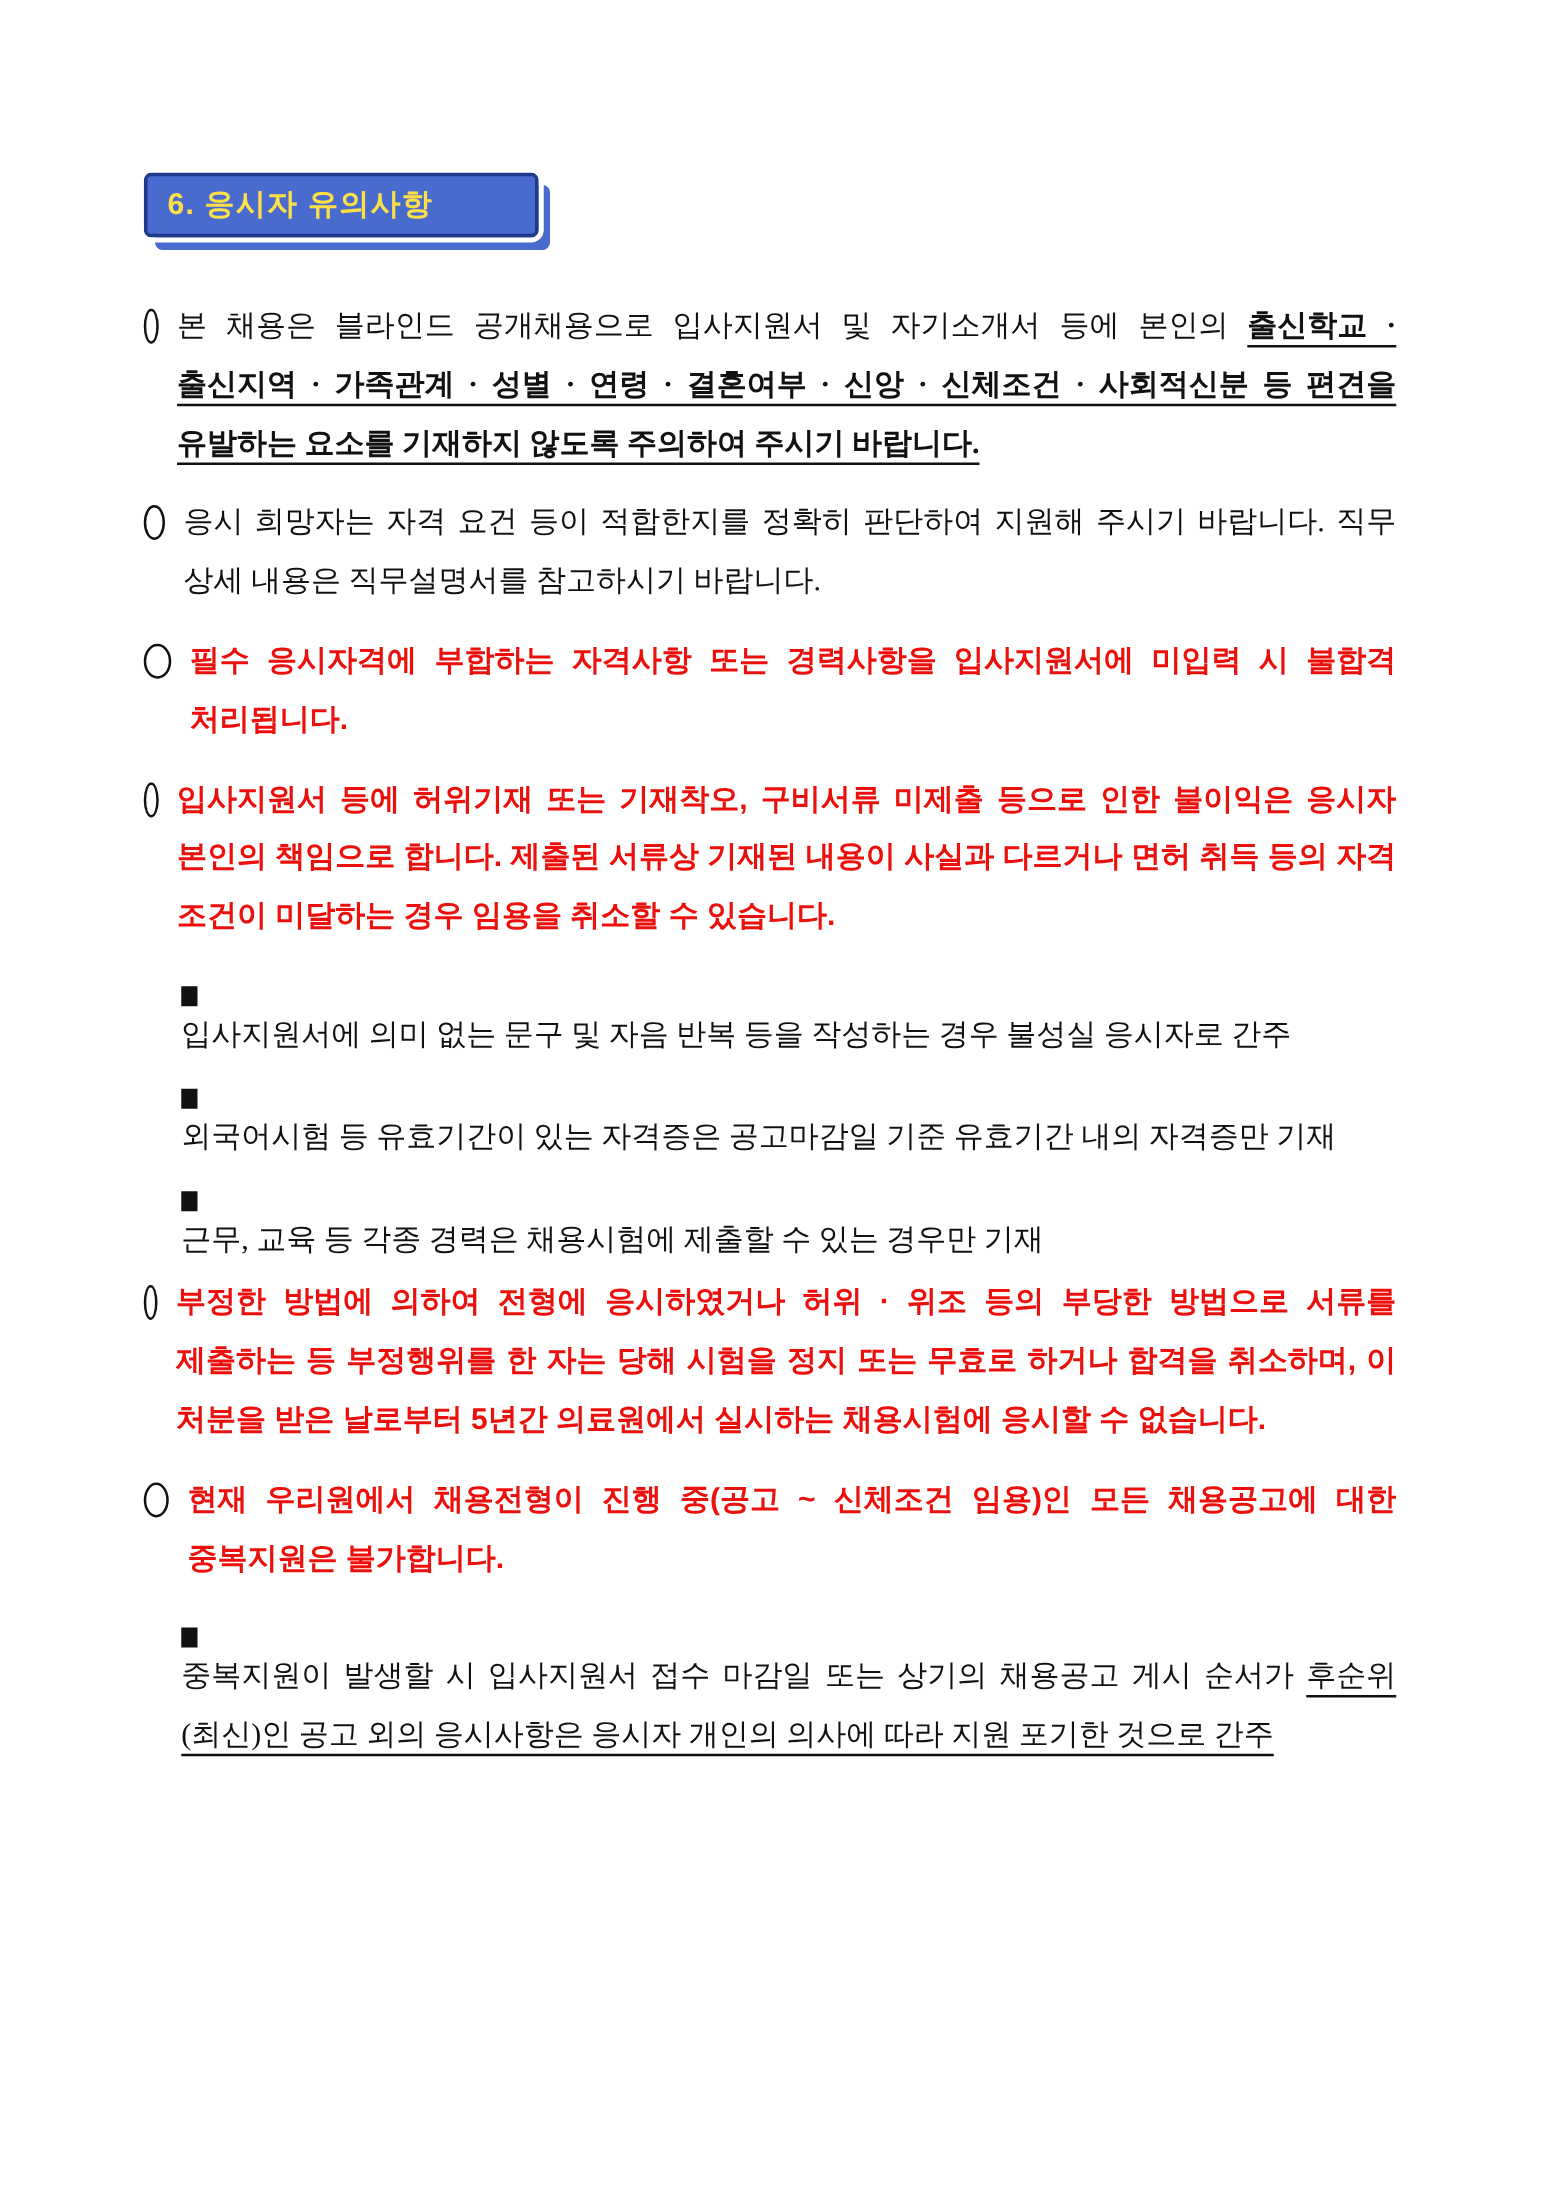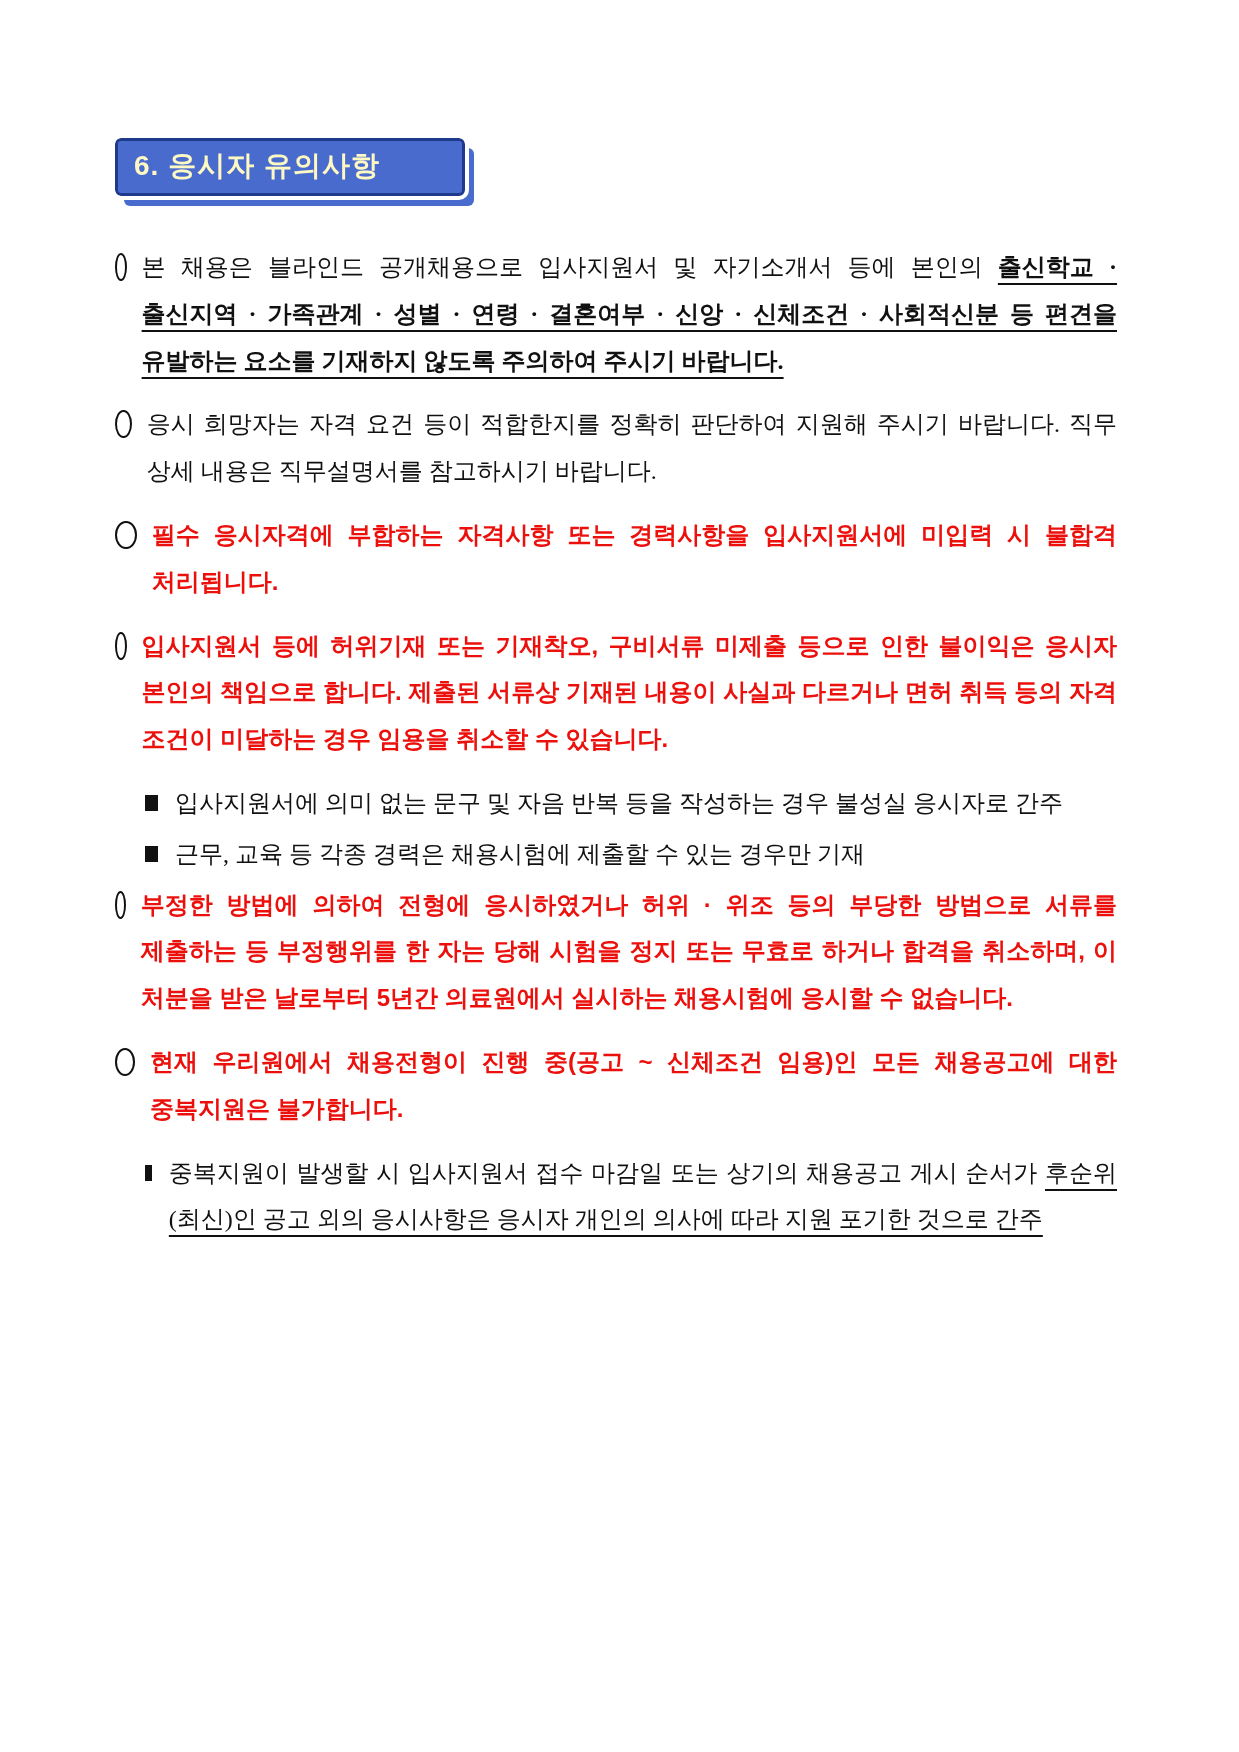--- a/index.html
+++ b/index.html
@@ -37,35 +37,36 @@
     position: relative;
     background: #4a6bce;
     border: 3px solid #1e3a8c;
     outline: 4px solid #ffffff;
     border-radius: 6px;
     padding: 6px 82px 8px 16px;
   }
   .title-box span {
     font-family: "Liberation Sans", "DejaVu Sans", sans-serif;
     font-weight: bold;
-    font-size: 28px;
-    color: #fef9c3;
+    font-size: 24px;
+    color: #fde047;
     letter-spacing: 1px;
     white-space: nowrap;
   }
   
   .notice-list { width: 100%; }
   .item {
     display: flex;
     align-items: flex-start;
     margin-bottom: 17px;
   }
   .item.sub {
     padding-left: 30px;
     margin-bottom: 4px;
+    flex-direction: column;
   }
   .circle {
     width: 23px;
     height: 28px;
     border: 2.5px solid #111111;
     border-radius: 50%;
     margin-top: 9px;
     margin-right: 15px;
     box-sizing: border-box;
   }
@@ -128,20 +129,24 @@
       <div class="item">
         <span class="circle"></span>
         <div class="body-text"><span class="r">입사지원서 등에 허위기재 또는 기재착오, 구비서류 미제출 등으로 인한 불이익은 응시자 본인의 책임으로 합니다. 제출된 서류상 기재된 내용이 사실과 다르거나 면허 취득 등의 자격 조건이 미달하는 경우 임용을 취소할 수 있습니다.</span></div>
       </div>
       <div class="item sub">
         <span class="square"></span>
         <div class="body-text"><span>입사지원서에 의미 없는 문구 및 자음 반복 등을 작성하는 경우 불성실 응시자로 간주</span></div>
       </div>
       <div class="item sub">
         <span class="square"></span>
+        <div class="body-text"><span>외국어시험 등 유효기간이 있는 자격증은 공고마감일 기준 유효기간 내의 자격증만 기재</span></div>
+      </div>
+      <div class="item sub">
+        <span class="square"></span>
         <div class="body-text"><span>근무, 교육 등 각종 경력은 채용시험에 제출할 수 있는 경우만 기재</span></div>
       </div>
       <div class="item">
         <span class="circle"></span>
         <div class="body-text"><span class="r">부정한 방법에 의하여 전형에 응시하였거나 허위 · 위조 등의 부당한 방법으로 서류를 제출하는 등 부정행위를 한 자는 당해 시험을 정지 또는 무효로 하거나 합격을 취소하며, 이 처분을 받은 날로부터 5년간 의료원에서 실시하는 채용시험에 응시할 수 없습니다.</span></div>
       </div>
       <div class="item">
         <span class="circle"></span>
         <div class="body-text"><span class="r">현재 우리원에서 채용전형이 진행 중(공고 ~ 신체조건 임용)인 모든 채용공고에 대한 중복지원은 불가합니다.</span></div>
       </div>

